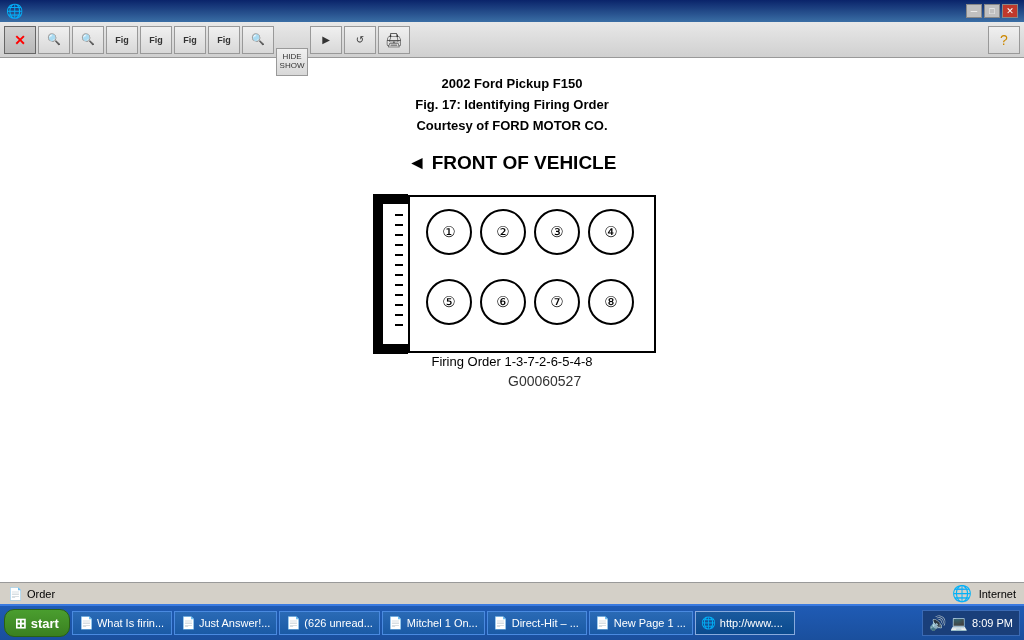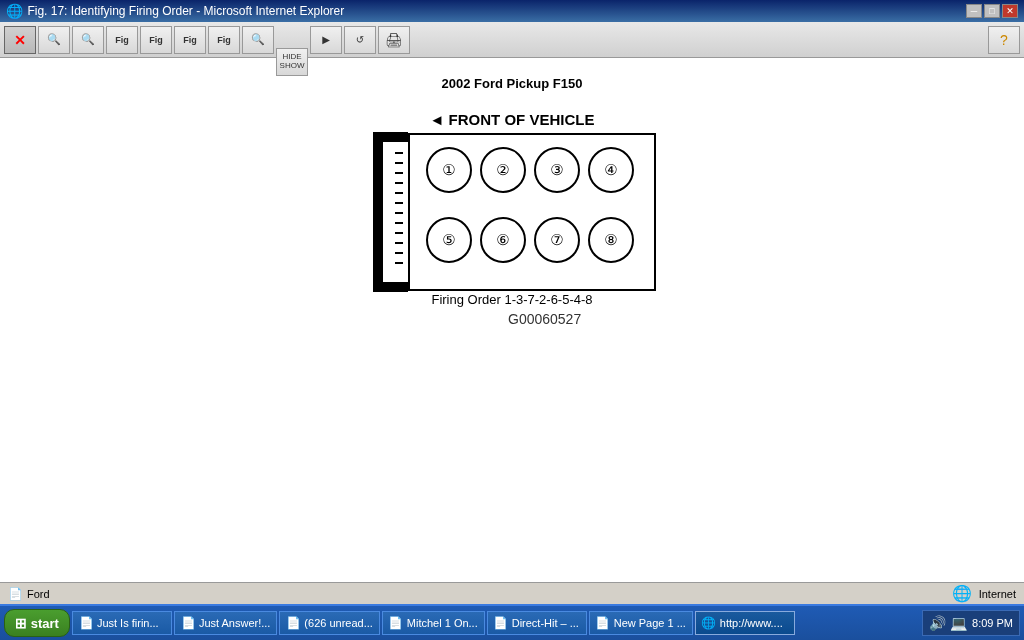--- a/index.html
+++ b/index.html
@@ -152,23 +152,23 @@
     .page-header .title3 { font-weight: bold; }
 
     
     .diagram-container {
       display: flex;
       flex-direction: column;
       align-items: center;
       margin-top: 8px;
     }
     .front-label {
-      font-size: 15px;
+      font-size: 19px;
       font-weight: bold;
-      margin-bottom: 4px;
+      margin-bottom: 20px;
       display: flex;
       align-items: center;
       gap: 4px;
     }
     .diagram-wrap {
       display: flex;
       align-items: center;
     }
     .engine-bracket {
       width: 40px;
@@ -209,21 +209,20 @@
       align-self: flex-start;
       margin-left: 140px;
     }
   </style>
 </head>
 <body>
 
 <div id="title-bar">
   <div id="title-bar-left">
     <span style="font-size:14px;">🌐</span>
-    <span style="font-size:12px;">Fig. 17: Identifying Firing Order - Microsoft Internet Explorer</span>
   </div>
   <div id="title-bar-right">
     <div class="title-btn">─</div>
     <div class="title-btn">□</div>
     <div class="title-btn close-btn">✕</div>
   </div>
 </div>
 
 <div id="toolbar">
   <div class="tb-btn active" style="color:red;font-size:14px;font-weight:bold;">✕</div>
@@ -238,20 +237,22 @@
   <div class="tb-btn">▶</div>
   <div class="tb-btn">↺</div>
   <div class="tb-btn" style="font-size:14px;">🖨</div>
   <div style="flex:1;"></div>
   <div class="tb-btn" style="font-size:14px; color:#cc8800;">?</div>
 </div>
 
 <div id="content">
   <div class="page-header">
     <div class="title1">2002 Ford Pickup F150</div>
+    <div class="title2">Fig. 17: Identifying Firing Order</div>
+    <div class="title3">Courtesy of FORD MOTOR CO.</div>
   </div>
 
   <div class="diagram-container">
     <div class="front-label">◄ FRONT OF VEHICLE</div>
     <div class="diagram-wrap">
 
       <div class="engine-bracket">
         <svg width="40" height="160" viewBox="0 0 40 160">
 
           <rect x="5" y="0" width="10" height="160" fill="black"></rect>
@@ -287,37 +288,37 @@
       </div>
     </div>
     <div class="firing-order-label">Firing Order 1-3-7-2-6-5-4-8</div>
     <div class="fig-code">G00060527</div>
   </div>
 </div>
 
 <div id="statusbar">
   <div class="status-left">
     <span style="font-size:12px;">📄</span>
-    <span>Ford</span>
+    <span>Order</span>
   </div>
   <div class="status-right">
     <span class="globe-icon">🌐</span>
     <span>Internet</span>
   </div>
 </div>
 
 <div id="taskbar">
   <div class="start-btn">
     <span style="font-size:14px;">⊞</span>
     <span>start</span>
   </div>
 
   <div class="task-item">
     <span class="task-icon">📄</span>
-    <span>Just Is firin...</span>
+    <span>What Is firin...</span>
   </div>
   <div class="task-item">
     <span class="task-icon">📄</span>
     <span>Just Answer!...</span>
   </div>
   <div class="task-item">
     <span class="task-icon">📄</span>
     <span>(626 unread...</span>
   </div>
   <div class="task-item">

